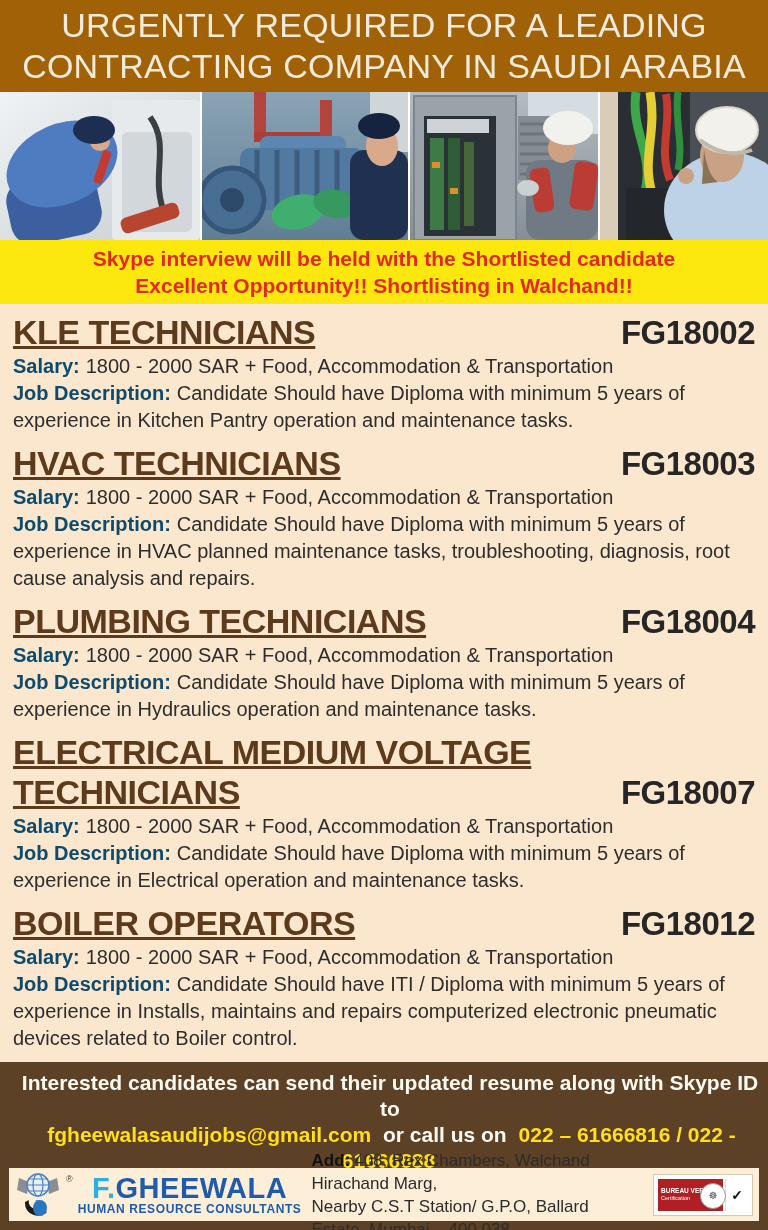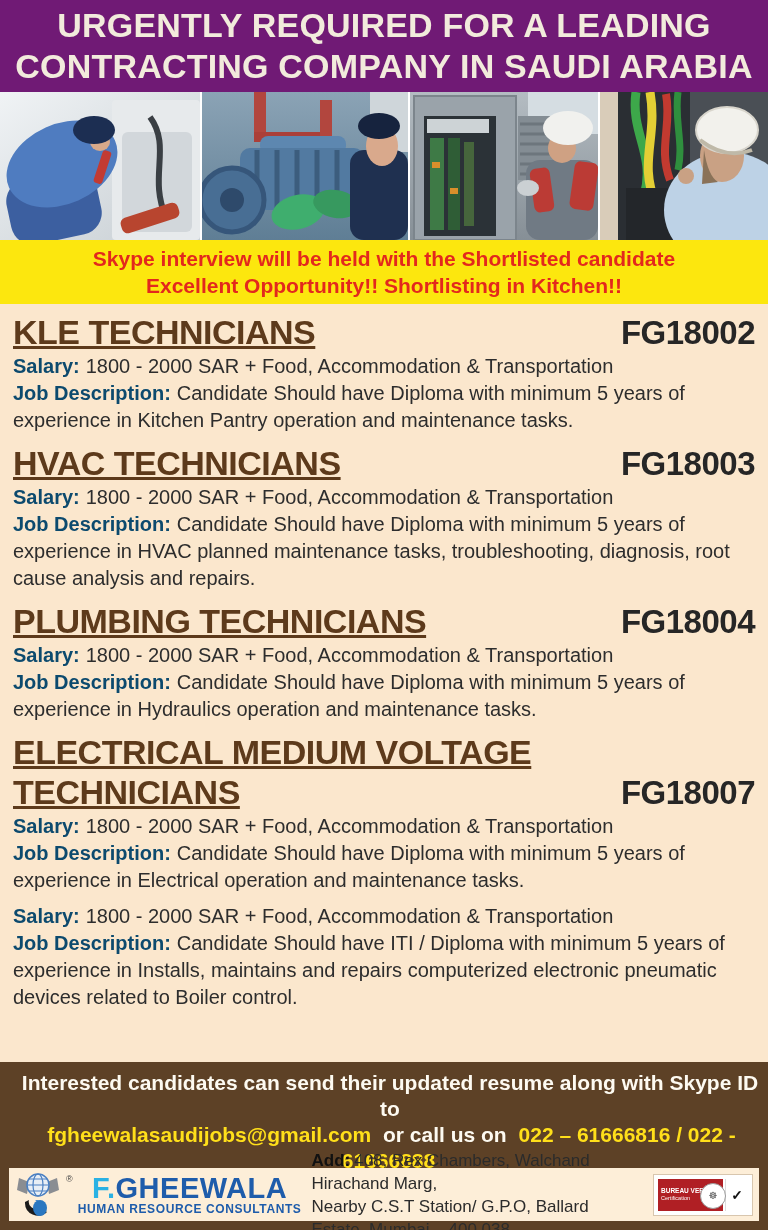--- a/index.html
+++ b/index.html
@@ -5,26 +5,26 @@
   html,body{margin:0;padding:0;}
   body{
     width:768px;
     font-family:"Liberation Sans", sans-serif;
     background:#ffffff;
   }
   .poster{width:768px;height:1230px;overflow:hidden;display:flex;flex-direction:column;}
 
   
   .header{
-    background:#701a75;
+    background:#a16207;
     height:92px;
     display:flex;flex-direction:column;justify-content:center;
     text-align:center;
     color:#f2ebdc;
-    font-weight:bold;
+    font-weight:normal;
     font-size:34px;
     line-height:41px;
     letter-spacing:0.2px;
   }
 
   
   .photos{height:148px;display:flex;background:#ffffff;gap:2px;}
   .photo{height:148px;overflow:hidden;flex:none;}
   .photo svg{display:block;}
 
@@ -227,21 +227,21 @@
         <ellipse cx="122" cy="64" rx="22" ry="26" fill="#c9a184"></ellipse>
         <path d="M104,58 q4,26 14,32 l-16,2 z" fill="#8a7258"></path>
         <ellipse cx="127" cy="38" rx="31" ry="23" fill="#f2f1ec" stroke="#d8d5cc" stroke-width="2"></ellipse>
         <path d="M100,48 q26,20 52,10" stroke="#bfb9a8" stroke-width="4" fill="none"></path>
       </svg>
     </div>
   </div>
 
   <div class="banner">
     <div>Skype interview will be held with the Shortlisted candidate</div>
-    <div>Excellent Opportunity!! Shortlisting in Kitchen!!</div>
+    <div>Excellent Opportunity!! Shortlisting in Walchand!!</div>
   </div>
 
   <div class="jobs">
 
     <div class="job">
       <div class="title-row">
         <span class="job-title">KLE TECHNICIANS</span>
         <span class="job-code">FG18002</span>
       </div>
       <p class="line"><b>Salary:</b><span>1800 - 2000 SAR + Food, Accommodation &amp; Transportation</span></p>
@@ -277,20 +277,24 @@
       <div class="title-row">
         <span class="job-title">TECHNICIANS</span>
         <span class="job-code">FG18007</span>
       </div>
       <p class="line"><b>Salary:</b><span>1800 - 2000 SAR + Food, Accommodation &amp; Transportation</span></p>
       <p class="line"><b>Job Description:</b><span>Candidate Should have Diploma with minimum 5 years of</span></p>
       <p class="line">experience in Electrical operation and maintenance tasks.</p>
     </div>
 
     <div class="job">
+      <div class="title-row">
+        <span class="job-title">BOILER OPERATORS</span>
+        <span class="job-code">FG18012</span>
+      </div>
       <p class="line"><b>Salary:</b><span>1800 - 2000 SAR + Food, Accommodation &amp; Transportation</span></p>
       <p class="line"><b>Job Description:</b><span>Candidate Should have ITI / Diploma with minimum 5 years of</span></p>
       <p class="line">experience in Installs, maintains and repairs computerized electronic pneumatic</p>
       <p class="line">devices related to Boiler control.</p>
     </div>
 
   </div>
 
   <div class="band">
     <div class="l white">Interested candidates can send their updated resume along with Skype ID to</div>

